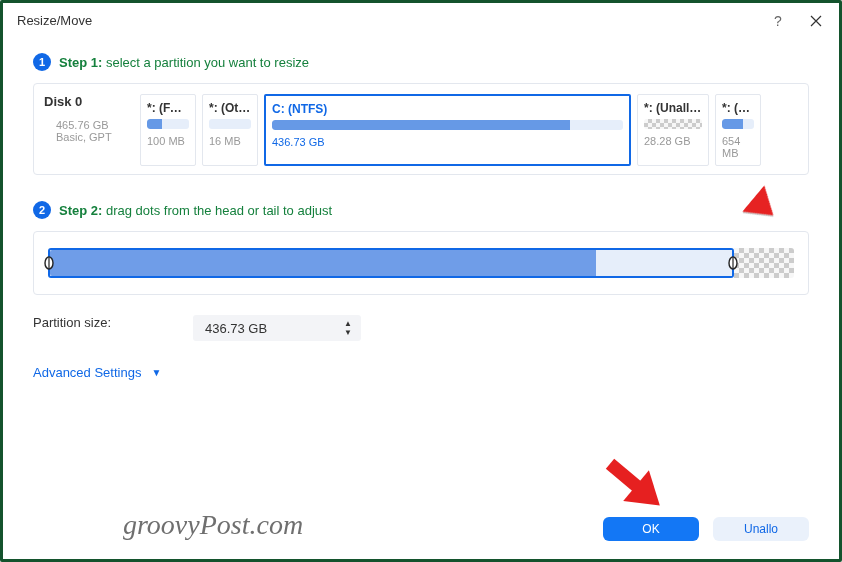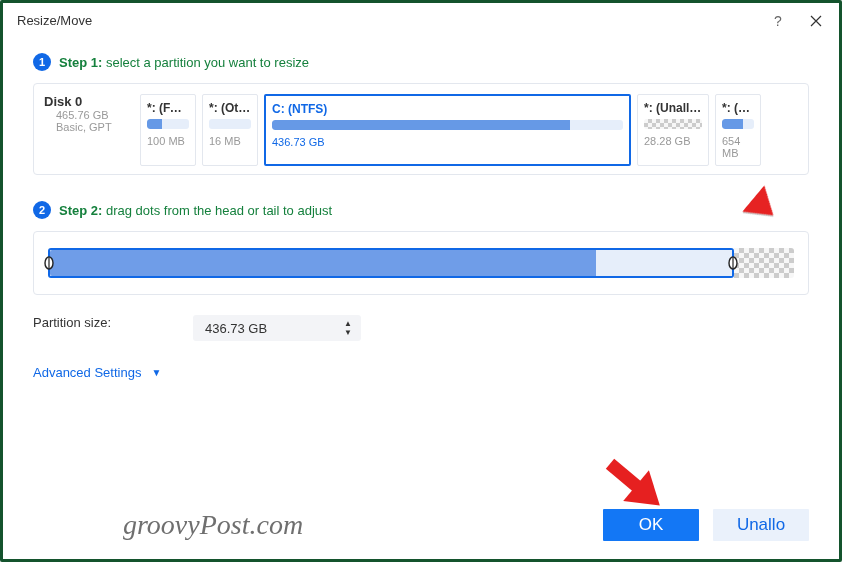--- a/index.html
+++ b/index.html
@@ -81,21 +81,21 @@
       gap: 8px;
       margin-bottom: 26px;
     }
     .disk-meta {
       width: 88px;
       flex-shrink: 0;
     }
     .disk-meta .dname {
       font-weight: 600;
       font-size: 13px;
-      margin-bottom: 0;
+      margin-bottom: 10px;
     }
     .disk-meta .dsize, .disk-meta .dtype {
       font-size: 11px;
       color: #999;
       margin-left: 12px;
     }
 
     .partitions {
       display: flex;
       gap: 6px;
@@ -257,24 +257,24 @@
 
     .footer {
       position: absolute;
       bottom: 18px;
       right: 30px;
       display: flex;
       gap: 14px;
     }
     .btn {
       width: 96px;
-      height: 32px;
-      border-radius: 1px;
+      height: 24px;
+      border-radius: 6px;
       border: none;
-      font-size: 17px;
+      font-size: 12px;
       cursor: pointer;
       display: flex;
       align-items: center;
       justify-content: center;
     }
     .btn-primary {
       background: #1377f5;
       color: #fff;
     }
     .btn-secondary {

